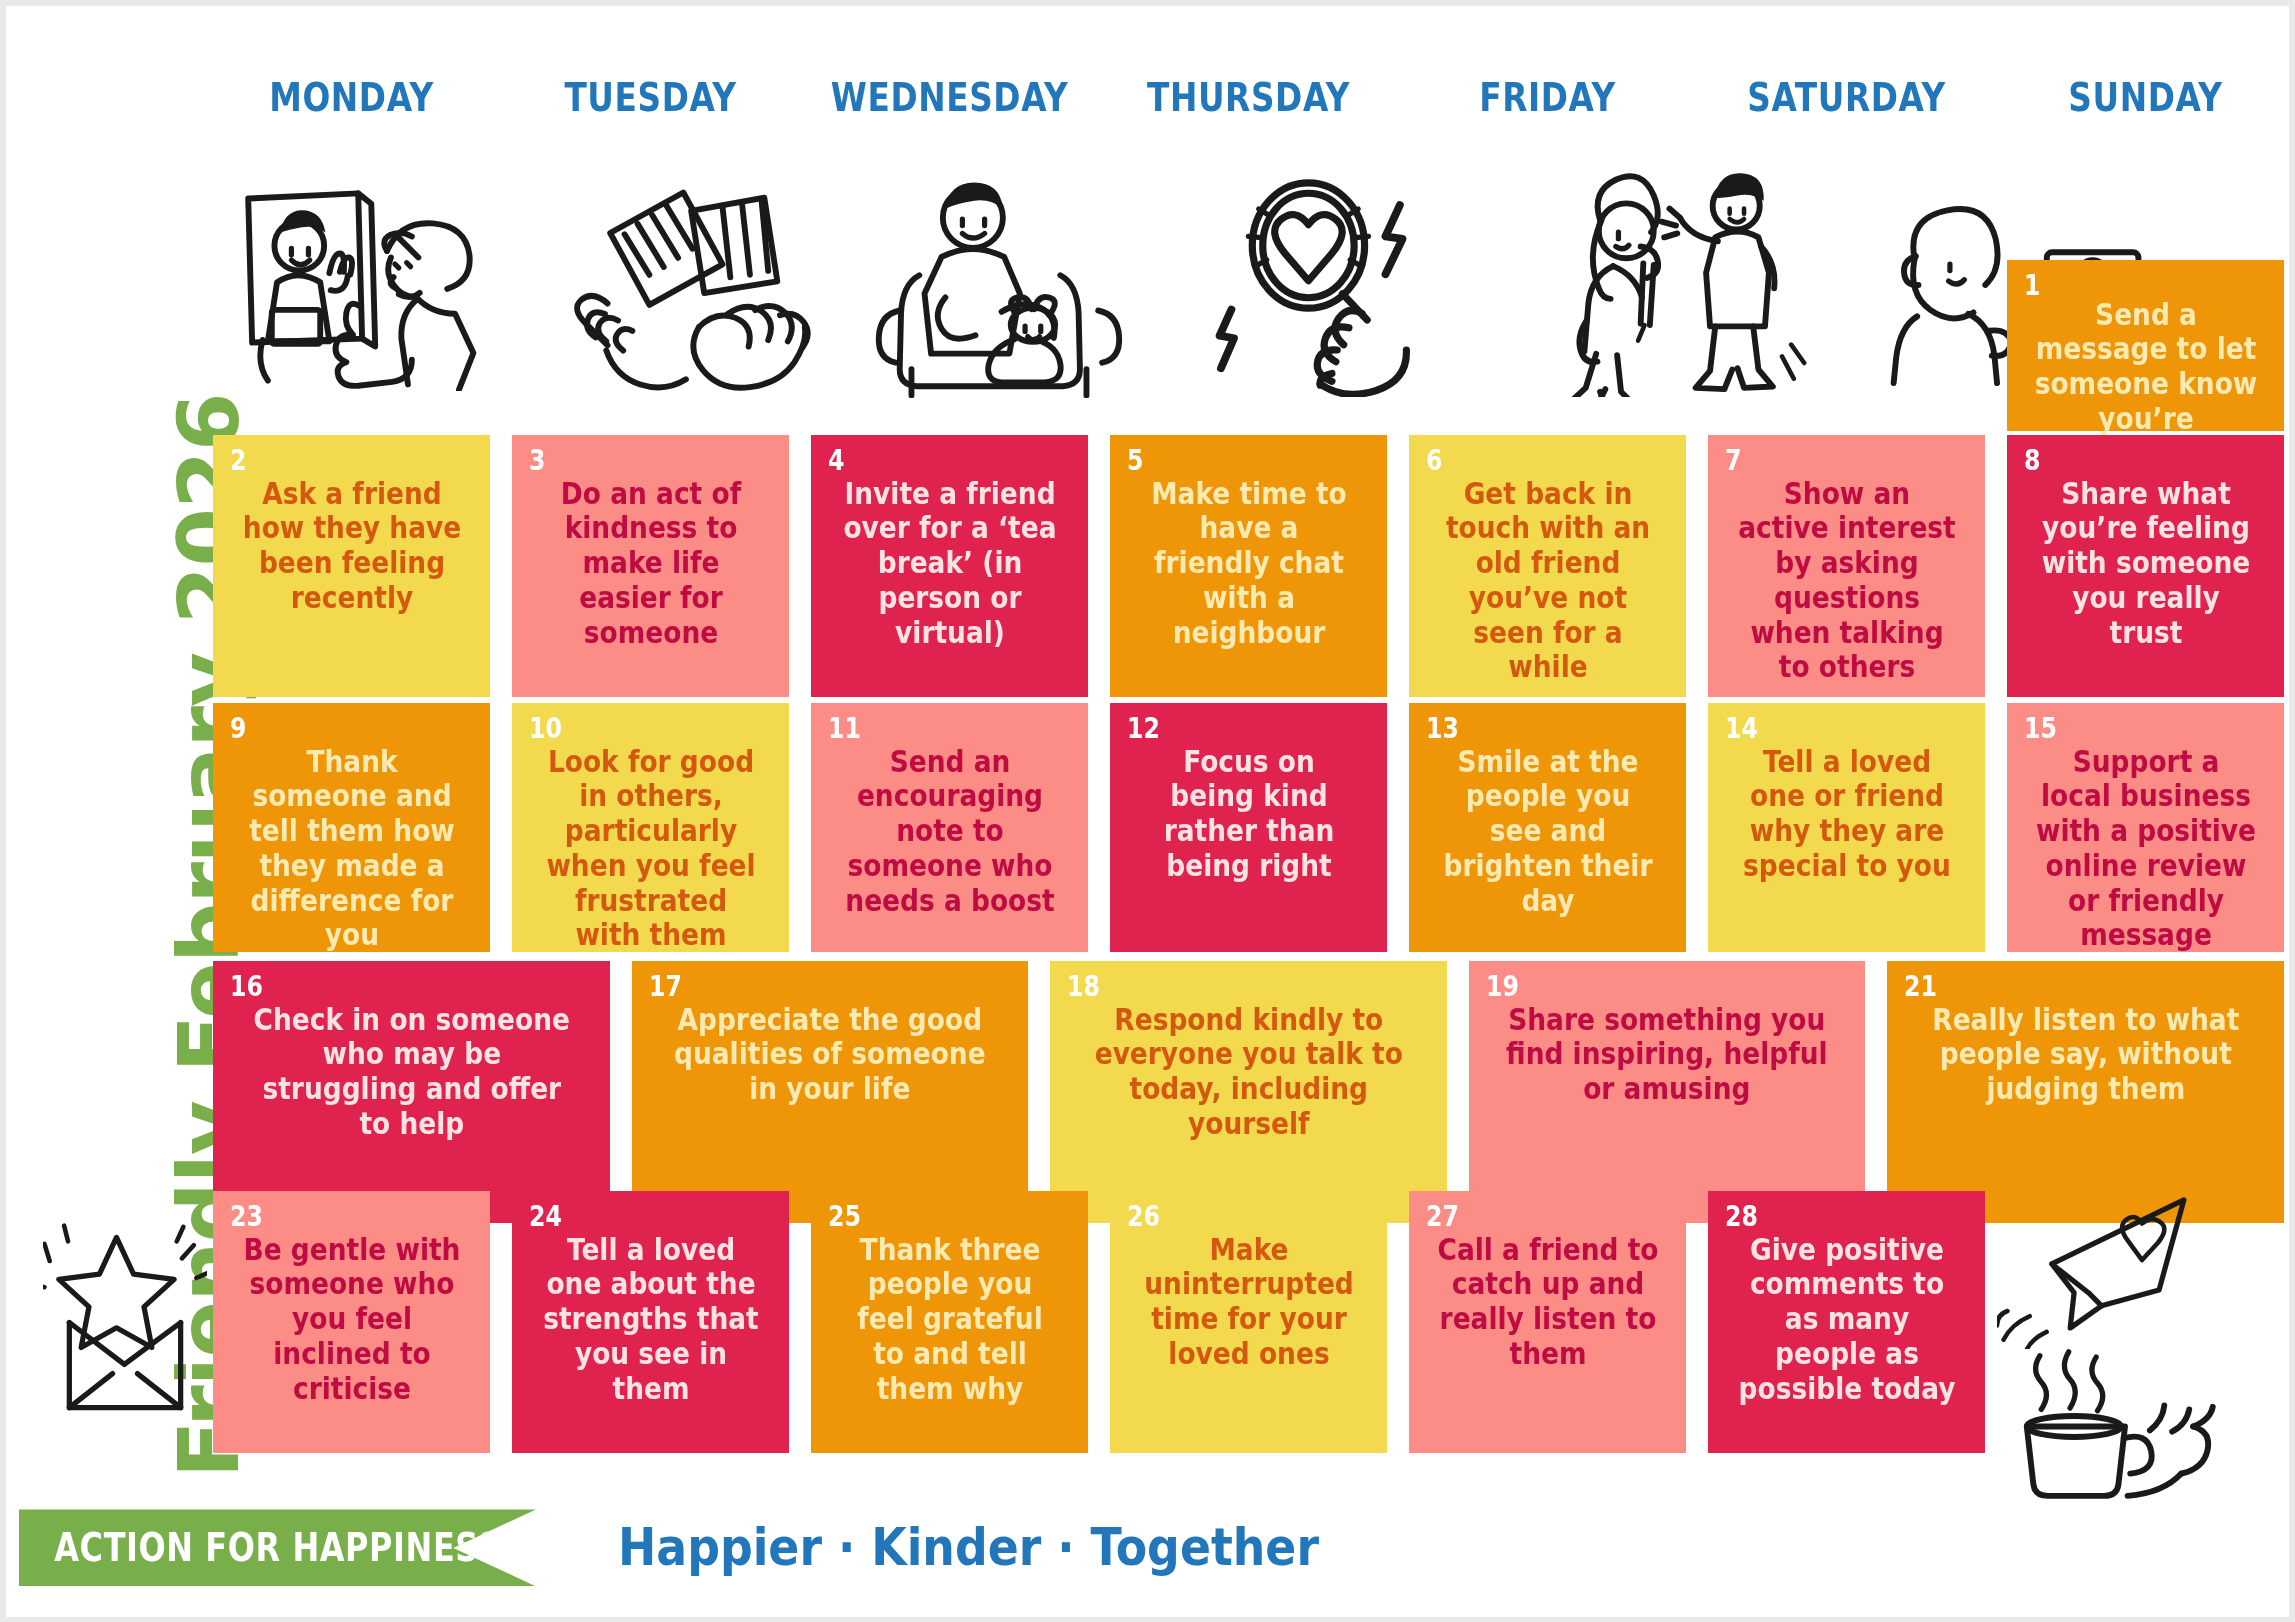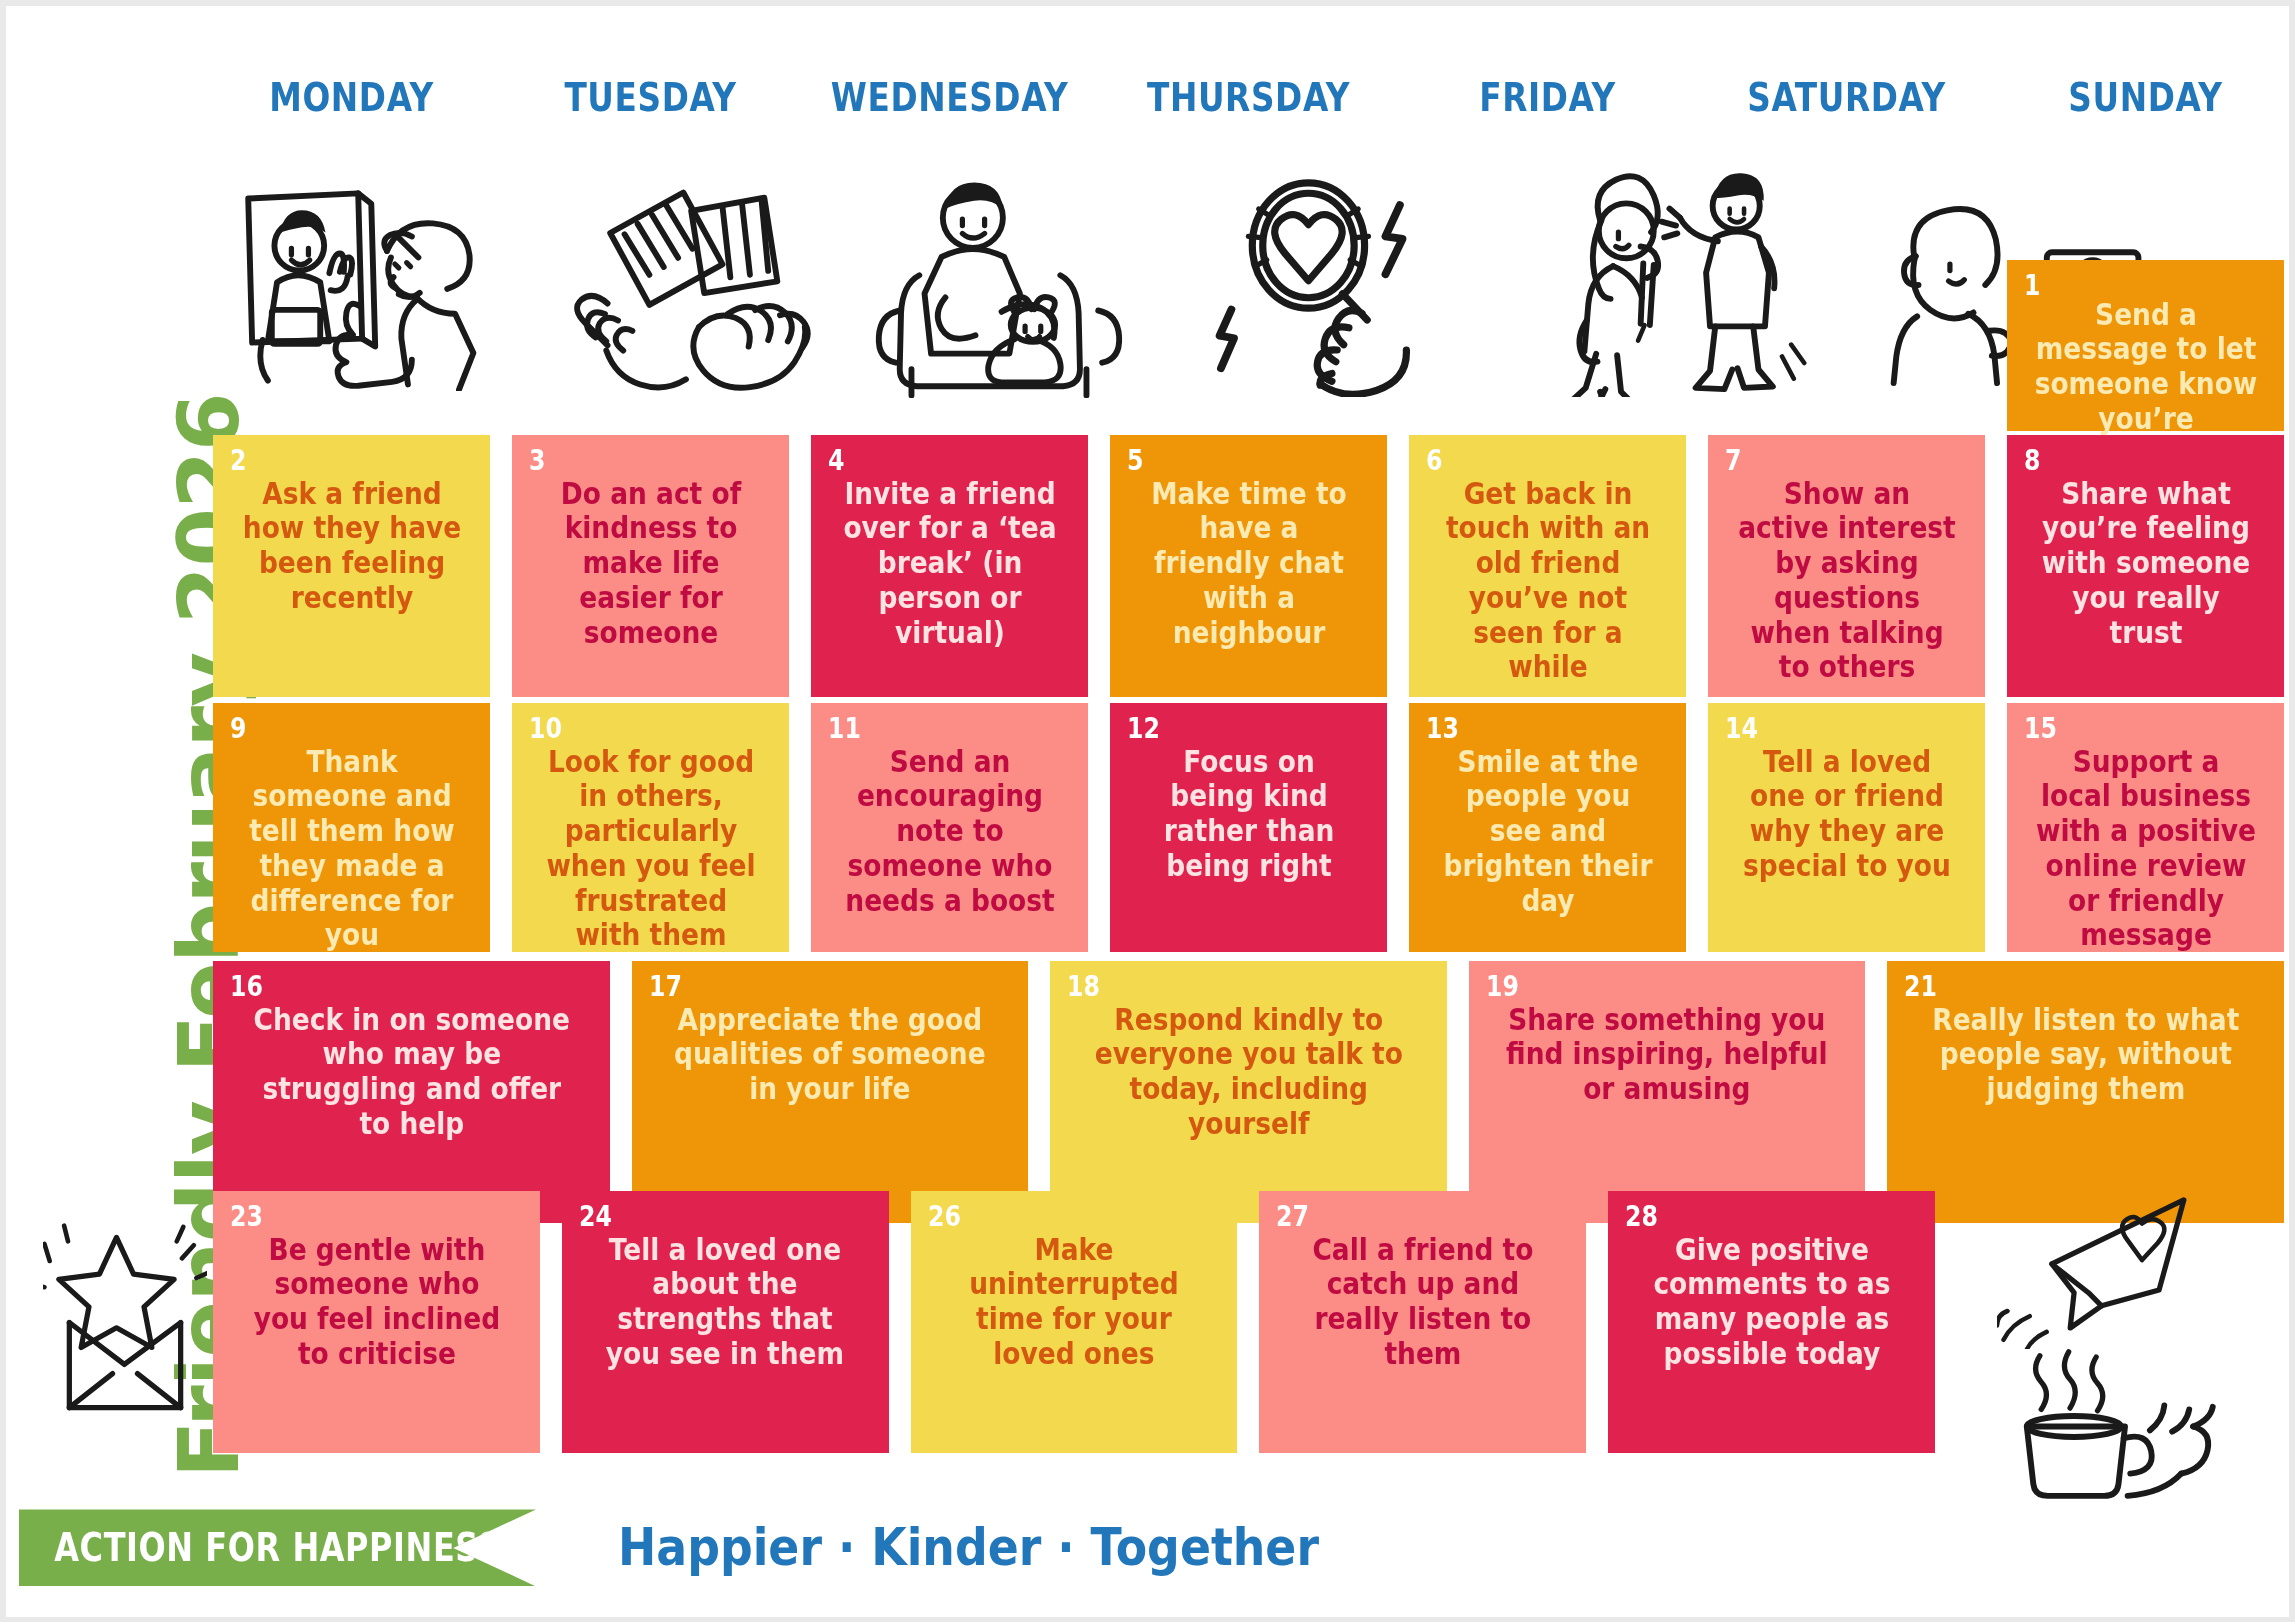--- a/index.html
+++ b/index.html
@@ -413,20 +413,24 @@
 
     <div class="week w4">
       <div class="cell c-salmon">
         <span class="daynum">23</span>
         <span class="daytext">Be gentle with someone who you feel inclined to criticise</span>
       </div>
       <div class="cell c-crimson">
         <span class="daynum">24</span>
         <span class="daytext">Tell a loved one about the strengths that you see in them</span>
       </div>
+      <div class="cell c-orange">
+        <span class="daynum">25</span>
+        <span class="daytext">Thank three people you feel grateful to and tell them why</span>
+      </div>
       <div class="cell c-yellow">
         <span class="daynum">26</span>
         <span class="daytext">Make uninterrupted time for your loved ones</span>
       </div>
       <div class="cell c-salmon">
         <span class="daynum">27</span>
         <span class="daytext">Call a friend to catch up and really listen to them</span>
       </div>
       <div class="cell c-crimson">
         <span class="daynum">28</span>

